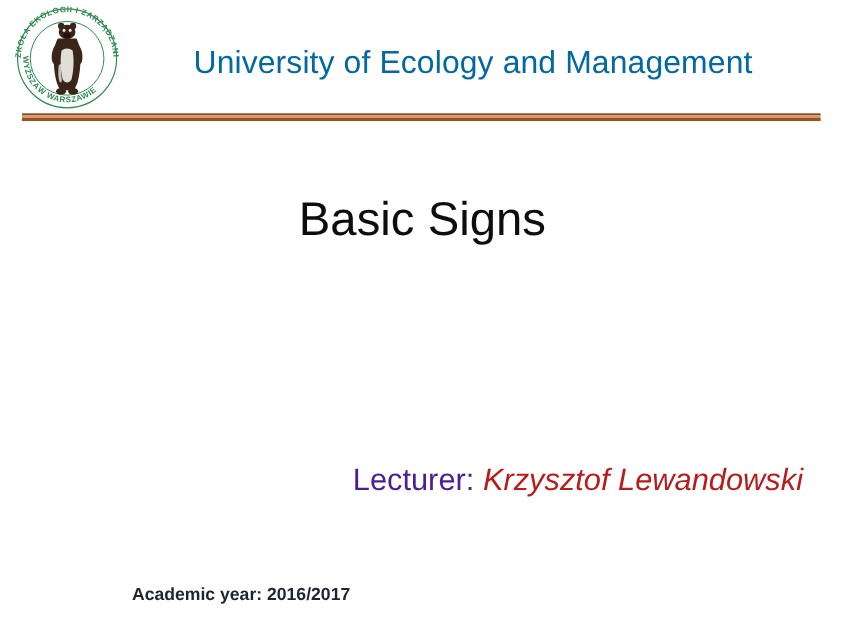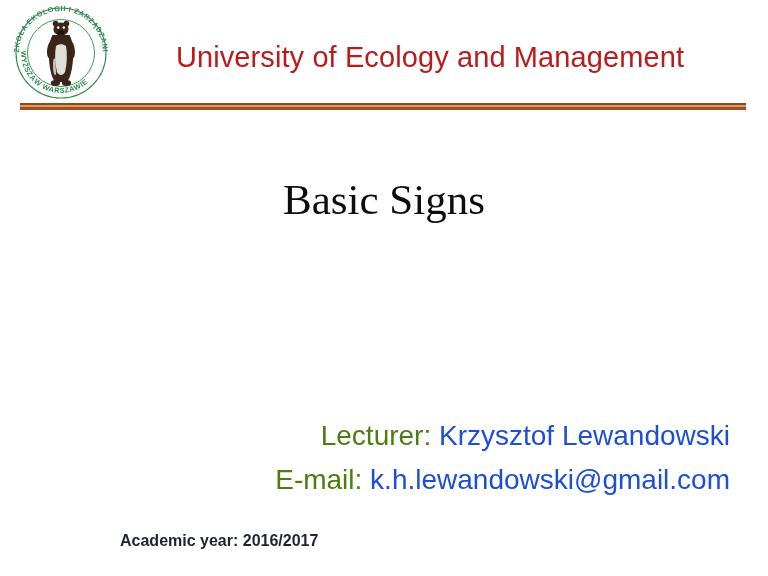--- a/index.html
+++ b/index.html
@@ -41,21 +41,21 @@
     height: 98px;
   }
   .header-title {
     position: absolute;
     left: 120px;
     top: 40px;
     width: 620px;
     text-align: center;
     font-size: 29px;
     line-height: 34px;
-    color: #b91c1c;
+    color: #0369a1;
     white-space: nowrap;
     letter-spacing: 0.1px;
   }
 
   
   .divider {
     position: absolute;
     left: 20px;
     top: 103px;
     width: 726px;
@@ -80,21 +80,20 @@
     background: #A0501E;
   }
 
   
   .title-block {
     position: absolute;
     left: 0;
     top: 178px;
     width: 768px;
     text-align: center;
-    font-family: Liberation Serif, serif;
   }
   .title-line {
     font-size: 43px;
     line-height: 44px;
     color: #0D0D0D;
     white-space: nowrap;
   }
   .title-line-1 { margin-bottom: 48px; }
 
   
@@ -103,22 +102,22 @@
     left: 120px;
     top: 414px;
     width: 610px;
     text-align: right;
   }
   .contact-line {
     font-size: 28px;
     line-height: 44px;
     white-space: nowrap;
   }
-  .label-brown { color: #4d7c0f; }
-  .value-gray  { color: #1d4ed8; }
+  .label-brown { color: #4c1d95; }
+  .value-gray  { color: #b91c1c; font-style: italic; }
 
   
   .footer {
     position: absolute;
     left: 120px;
     top: 530px;
     width: 610px;
     text-align: left;
     font-size: 16px;
     line-height: 22px;
@@ -192,21 +191,17 @@
 
   <div class="title-block">
     <div class="title-line title-line-1">Basic Signs</div>
   </div>
 
   <div class="contact-block">
     <div class="contact-line">
       <span class="label-brown">Lecturer:</span>
       <span class="value-gray">Krzysztof Lewandowski</span>
     </div>
-    <div class="contact-line">
-      <span class="label-brown">E-mail:</span>
-      <span class="value-gray">k.h.lewandowski@gmail.com</span>
-    </div>
   </div>
 
   <div class="footer">Academic year: 2016/2017</div>
 
 </div>
 
 </body></html>

